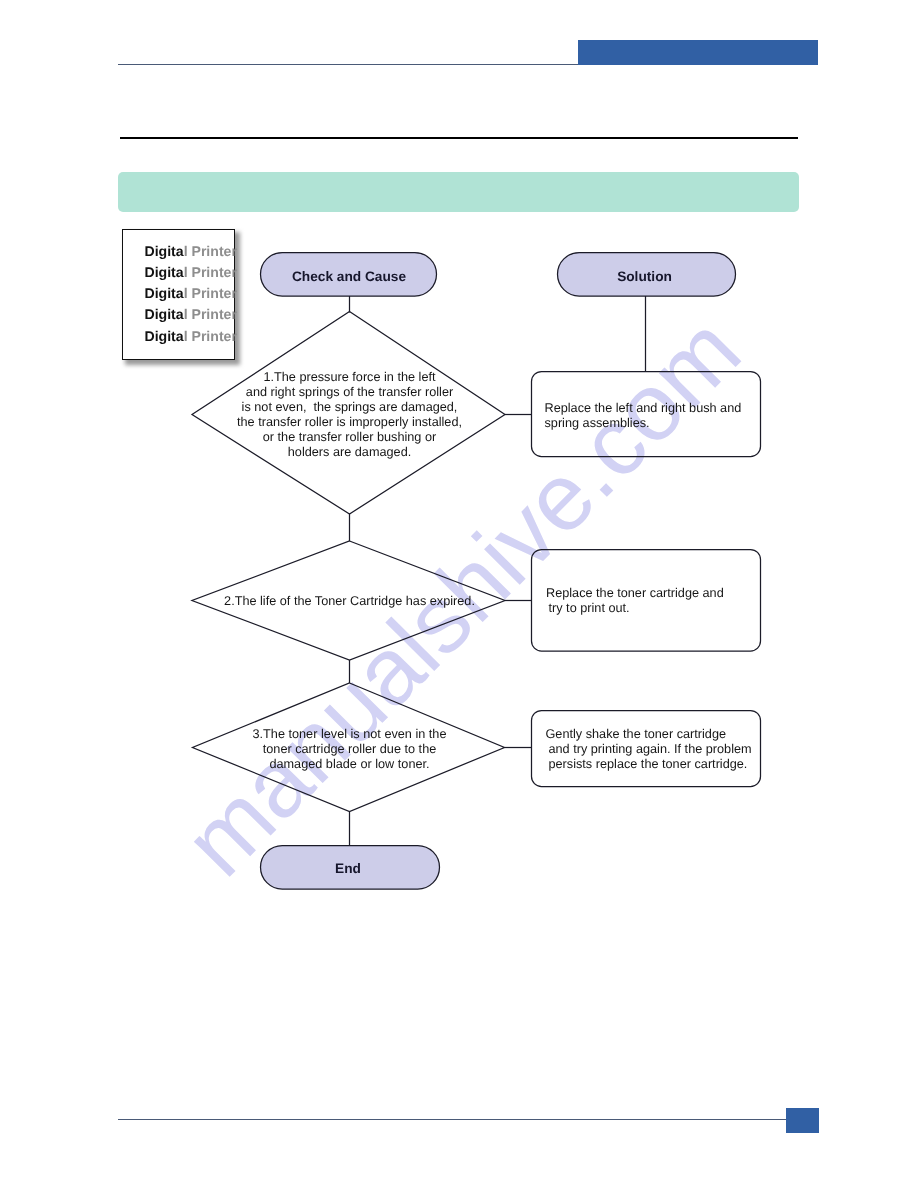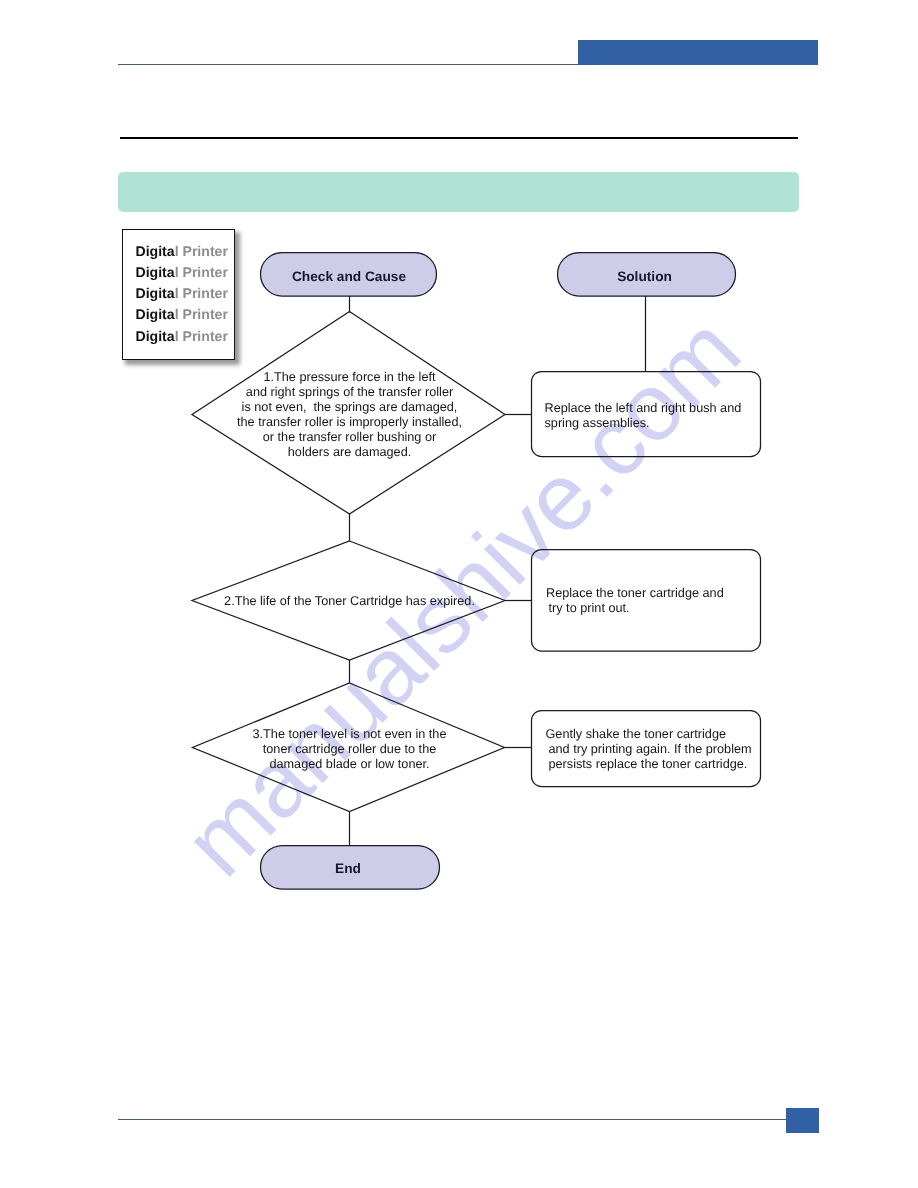--- a/index.html
+++ b/index.html
@@ -13,21 +13,21 @@
   .rule{position:absolute;left:120px;top:136.8px;width:678px;height:2.1px;background:#000;}
   .mint{position:absolute;left:118px;top:172px;width:681px;height:40px;background:#b0e3d5;border-radius:5px;}
   .ftr-line{position:absolute;left:118px;top:1118.6px;width:669px;height:1.4px;background:#4a5a77;}
   .ftr-sq{position:absolute;left:786px;top:1108px;width:33px;height:24.5px;background:#3160a4;}
 
   
   .sample{position:absolute;left:121.5px;top:228.5px;width:113px;height:131px;background:#fff;
           border:1.6px solid #111;box-sizing:border-box;}
   .sample-shadow{position:absolute;left:125px;top:232px;width:115px;height:133px;
           background:#9a9a9a;filter:blur(2.2px);}
-  .sample .lines{position:absolute;left:13px;top:11.3px;}
+  .sample .lines{position:absolute;left:22px;top:11.3px;}
   .sample .ln{font-weight:bold;font-size:14.1px;line-height:21.2px;white-space:nowrap;}
   .sample .ln .a{color:#121212;}
   .sample .ln .b{color:#8e8e8e;}
 
   svg.flow{position:absolute;left:0;top:0;width:918px;height:1188px;}
   svg.flow text{white-space:pre;}
   .wm{position:absolute;left:0;top:0;width:918px;height:1188px;pointer-events:none;}
 </style>
 </head>
 <body>

